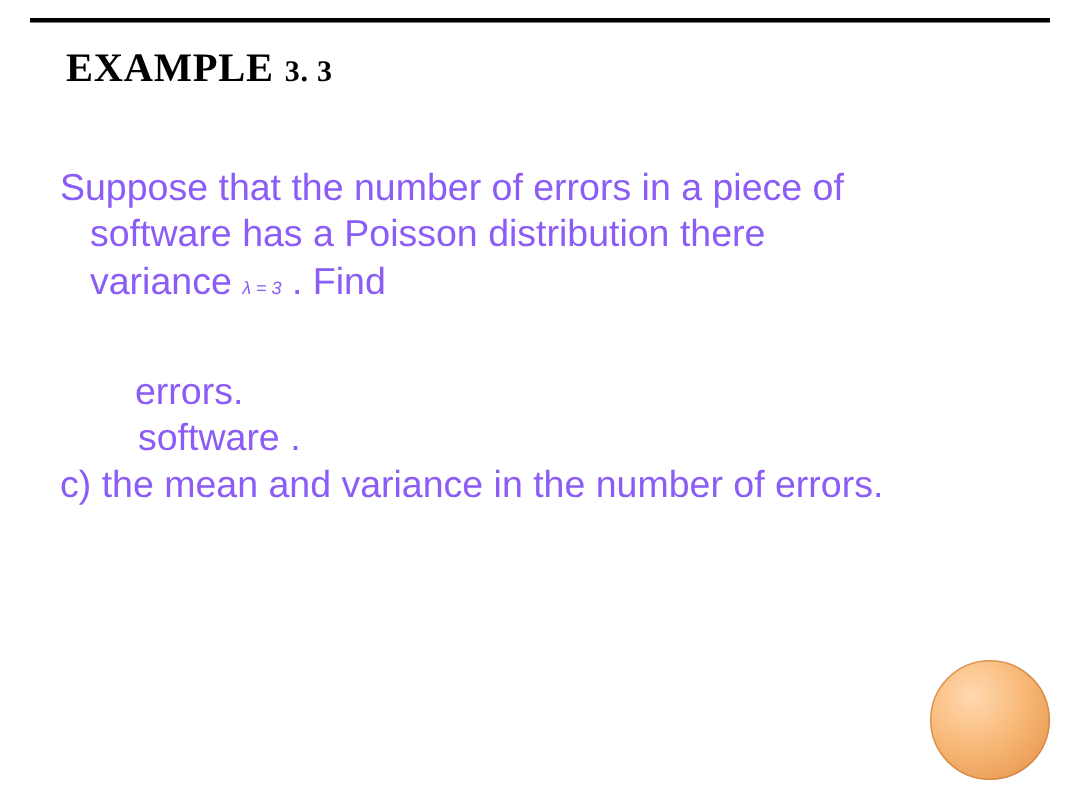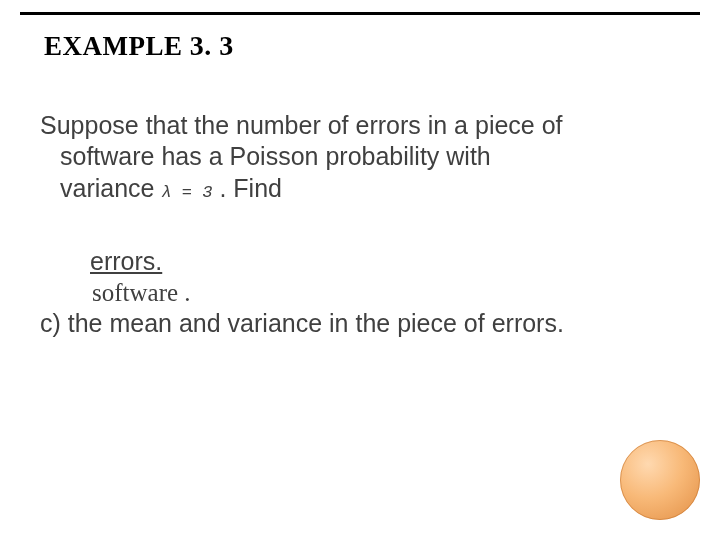--- a/index.html
+++ b/index.html
@@ -22,43 +22,43 @@
   .title {
     position: absolute;
     top: 30px;
     left: 44px;
     font-family: Georgia, 'Times New Roman', serif;
     font-weight: bold;
     font-size: 27px;
     letter-spacing: 0.5px;
     color: #000;
   }
-  .title .small { font-size: 28px; text-align: right; }
+  .title .small { font-size: 20px; text-align: right; }
   .content {
     position: absolute;
     top: 110px;
     left: 40px;
     right: 40px;
-    color: #404040;
+    color: #8b5cf6;
     font-size: 25px;
     line-height: 1.25;
   }
   .intro { margin-bottom: 42px; }
   .indent1 { padding-left: 20px; }
   .formula {
-    font-family: Liberation Mono, monospace;
+    font-family: Liberation Sans, sans-serif;
     font-style: italic;
-    font-size: 17px;
+    font-size: 12px;
   }
   .list { }
   .item-a {  }
-  .item-a-line2 { padding-left: 50px; text-decoration: underline; }
+  .item-a-line2 { padding-left: 50px; }
   .item-b {  }
   .item-b-line2 { padding-left: 20px; }
-  .item-b-line3 { padding-left: 52px; font-family: Liberation Serif, serif; }
+  .item-b-line3 { padding-left: 52px; }
   .item-c {  }
   .circle {
     position: absolute;
     right: 20px;
     bottom: 20px;
     width: 80px;
     height: 80px;
     border-radius: 50%;
     background: radial-gradient(circle at 35% 30%, #ffd9b0 0%, #f8b978 45%, #e89a52 85%, #d68340 100%);
   }
@@ -75,25 +75,25 @@
 
 <div class="top-border"></div>
 
 <div class="title">
   <span>EXAMPLE </span><span class="small">3. 3</span>
 </div>
 
 <div class="content">
   <div class="intro">
     <div>Suppose that the number of errors in a piece of</div>
-    <div class="indent1">software has a  Poisson probability with</div>
+    <div class="indent1">software has a  Poisson distribution there</div>
     <div class="indent1">
       <span>variance  </span><span class="formula">λ = 3</span><span>  . Find</span>
     </div>
   </div>
   <div class="list">
     <div class="item-a-line2">errors.</div>
     <div class="item-b-line3">software .</div>
-    <div class="item-c">c)  the mean and variance in the piece of errors.</div>
+    <div class="item-c">c)  the mean and variance in the number of errors.</div>
   </div>
 </div>
 
 <div class="circle"></div>
 
 </body></html>

